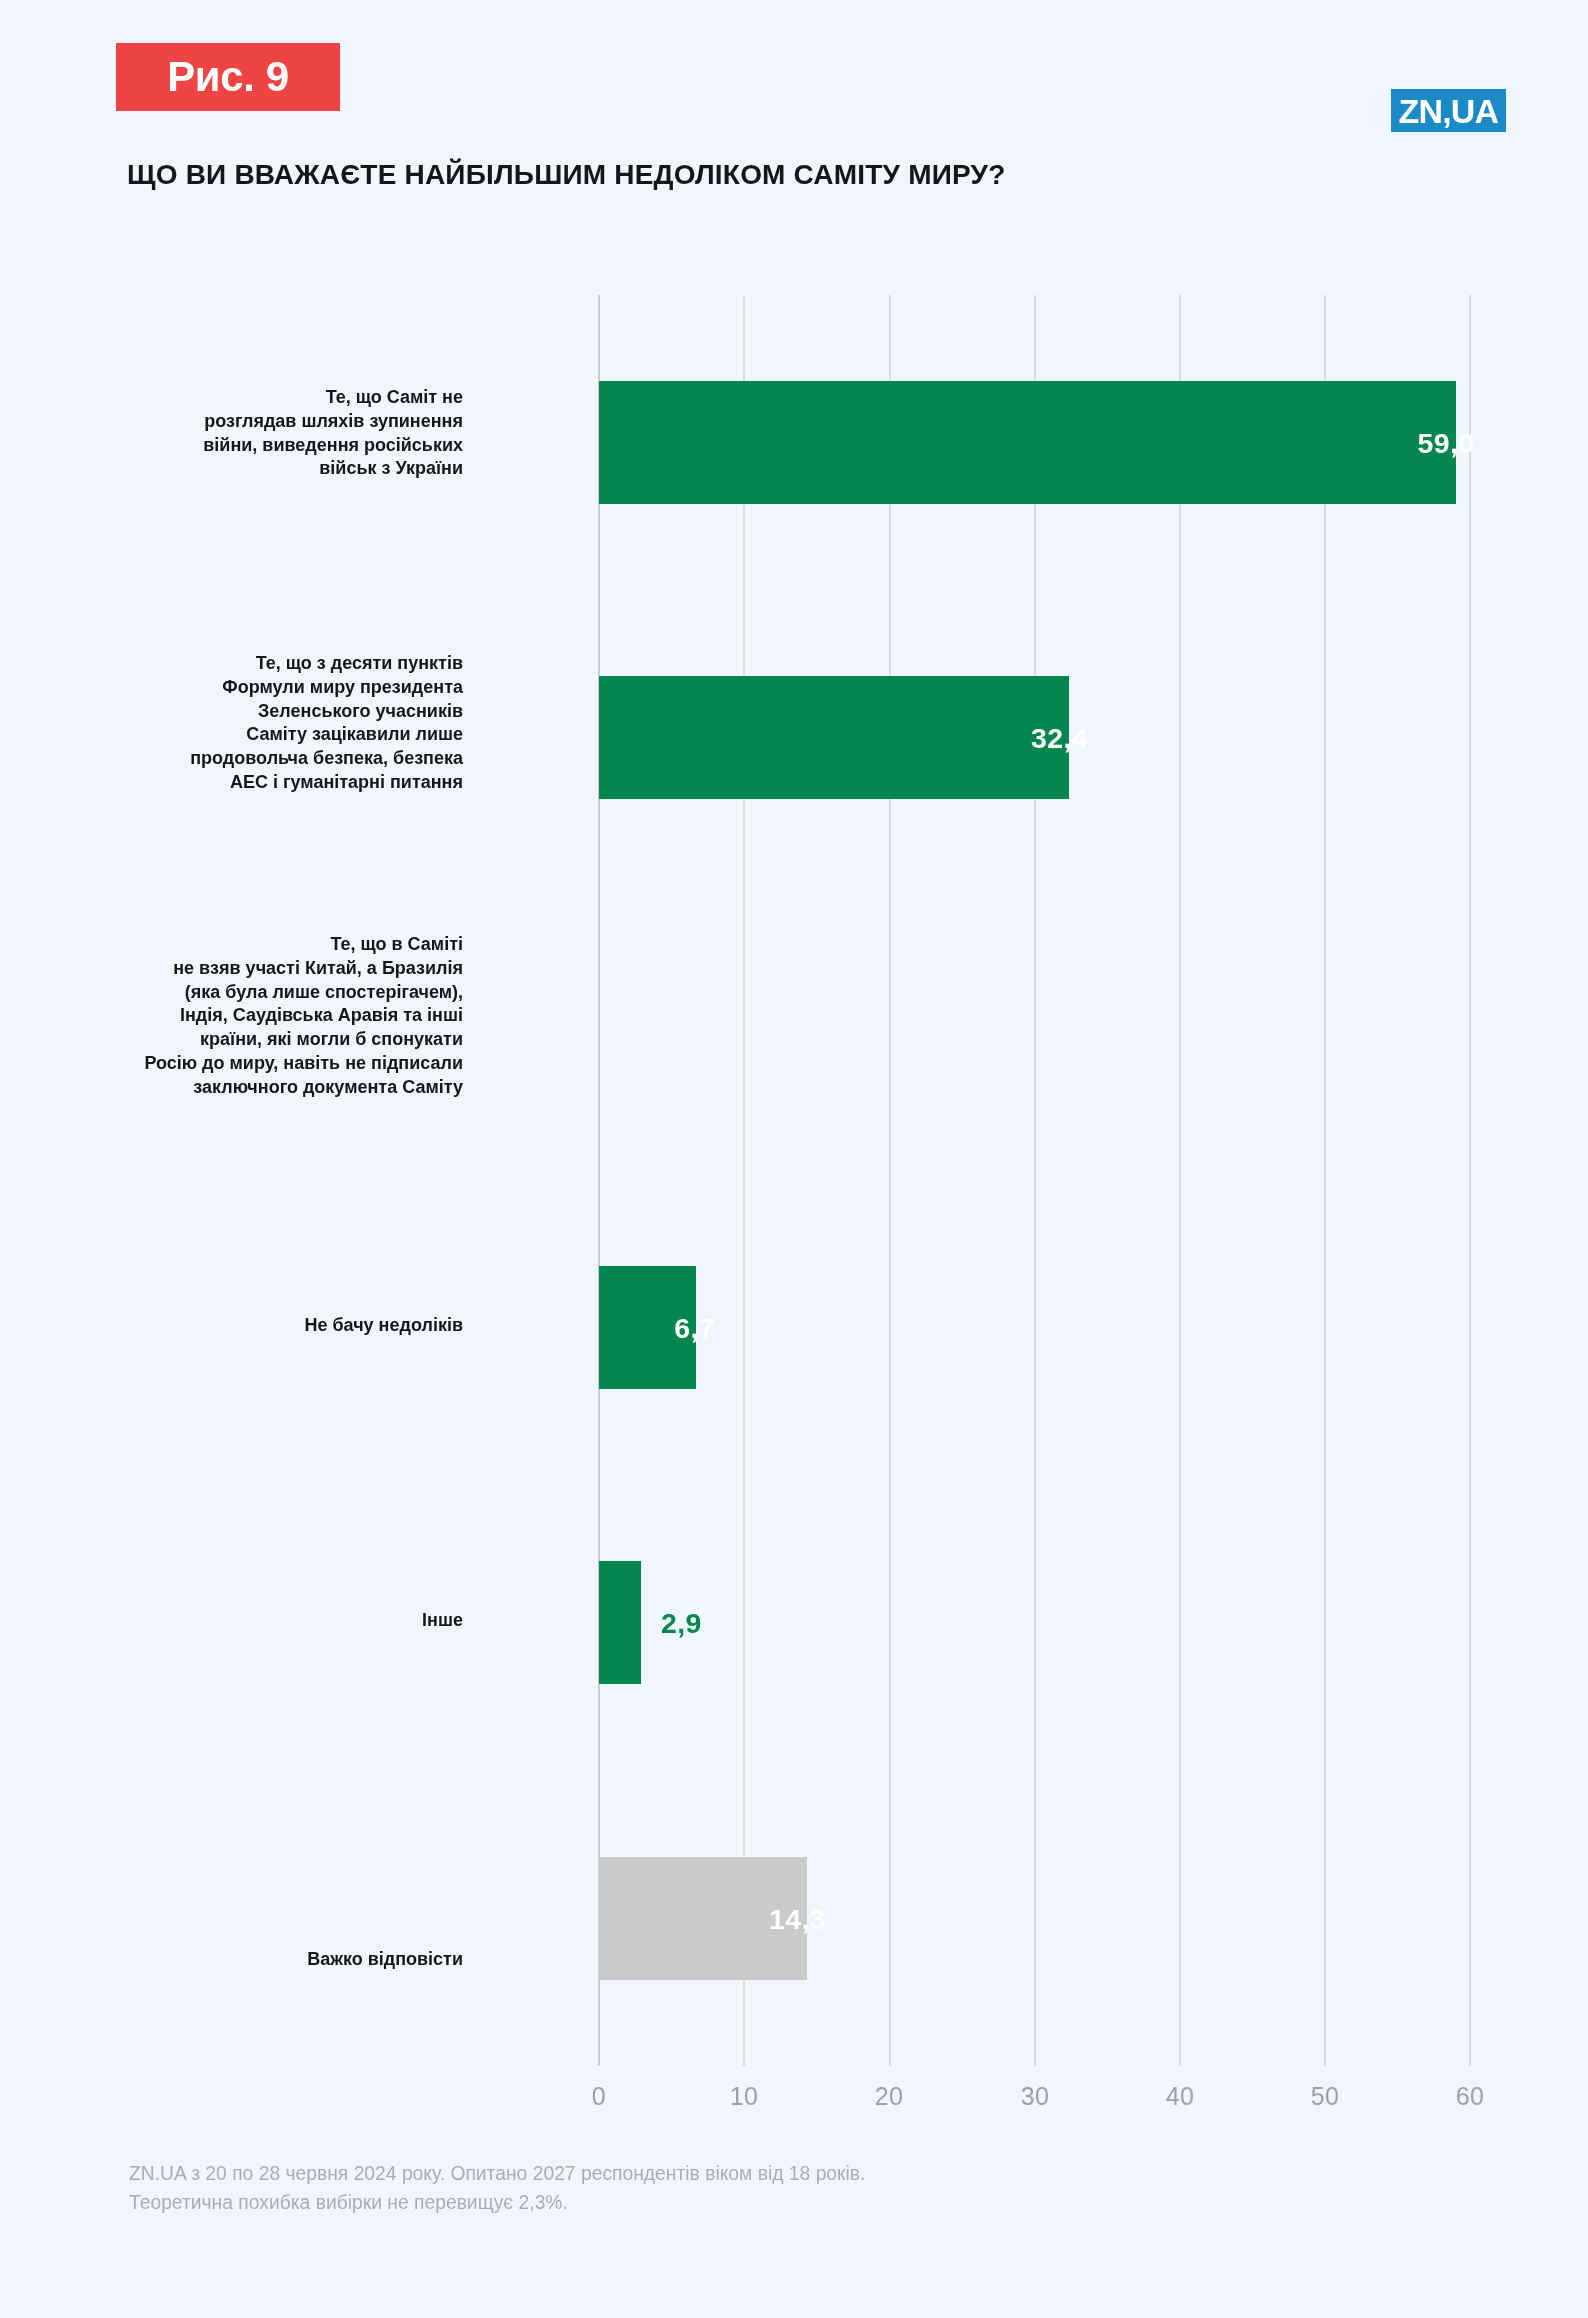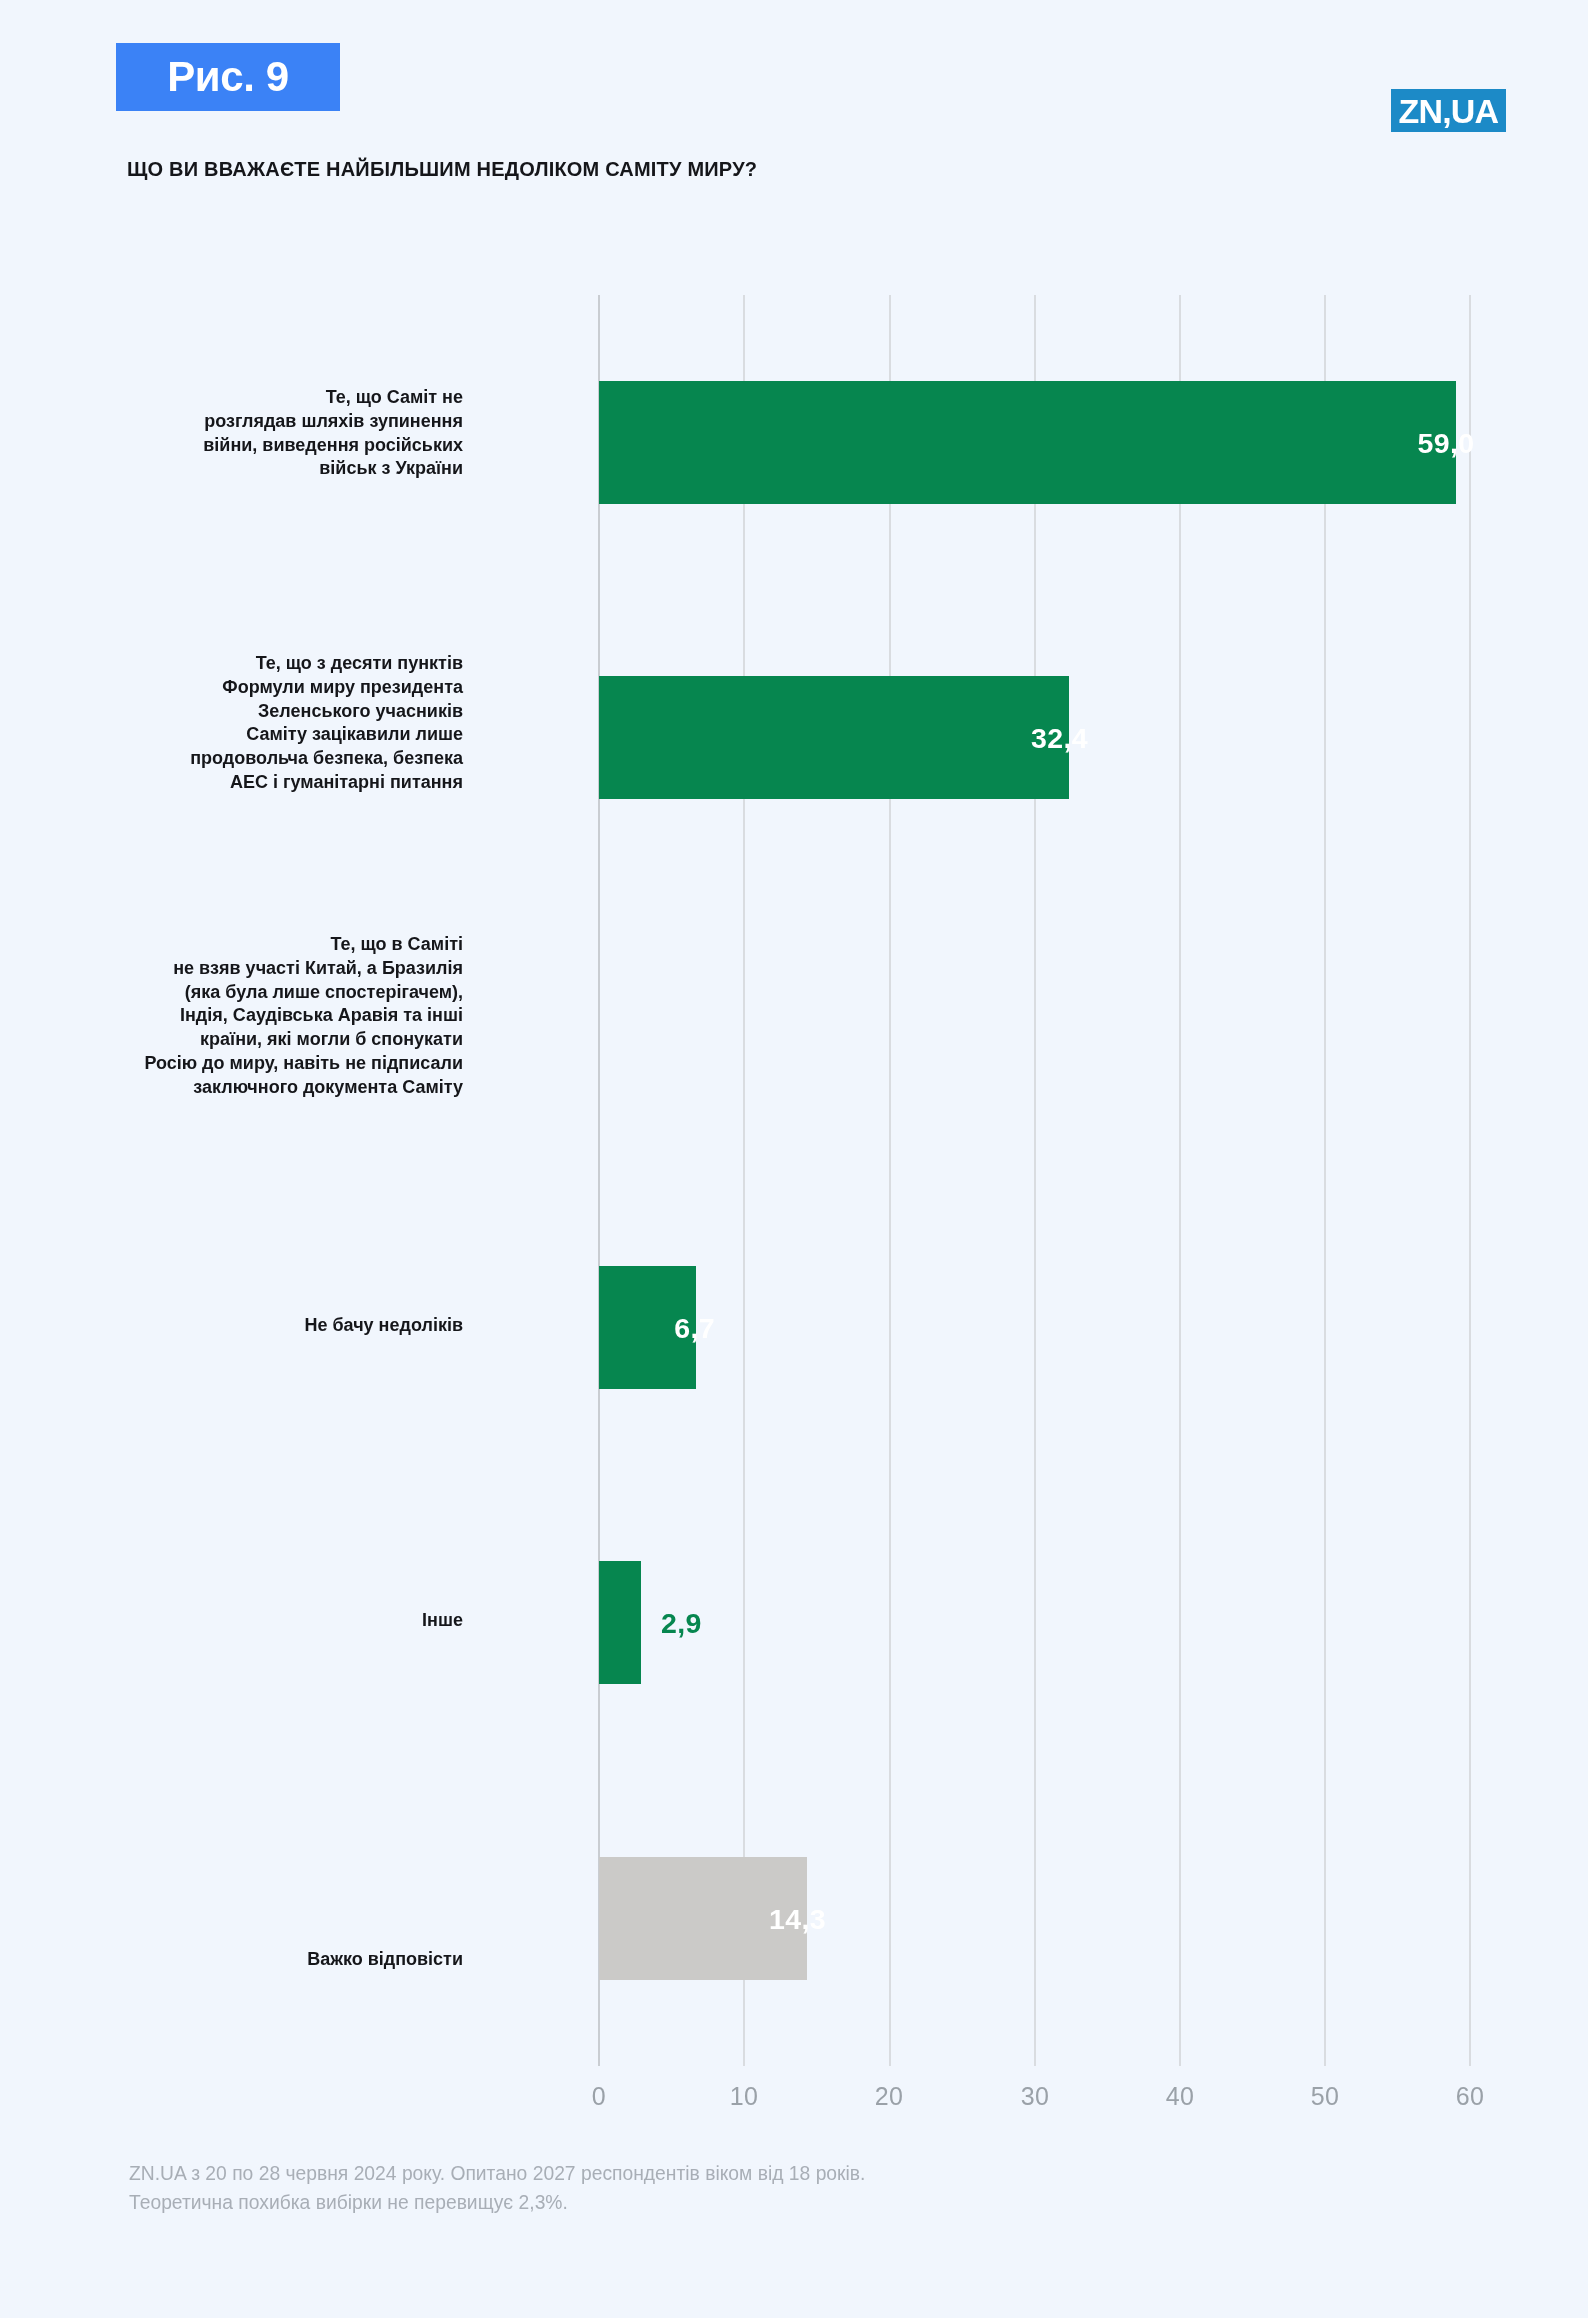--- a/index.html
+++ b/index.html
@@ -16,21 +16,21 @@
     overflow: hidden;
   }
 
   
   .fig-badge {
     position: absolute;
     left: 116px;
     top: 43px;
     width: 224px;
     height: 68px;
-    background: #3b82f6;
+    background: #ef4444;
     display: flex;
     align-items: center;
     justify-content: center;
   }
   .fig-badge span {
     color: #FFFFFF;
     font-size: 42px;
     font-weight: 700;
     letter-spacing: -0.4px;
     line-height: 1;
@@ -55,21 +55,21 @@
     letter-spacing: -0.8px;
   }
 
   .title-block {
     position: absolute;
     left: 127px;
     top: 158px;
     width: 1312px;
   }
   .title-main {
-    font-size: 20px;
+    font-size: 28px;
     font-weight: 700;
     color: #15161A;
     letter-spacing: 0.2px;
     line-height: 1.18;
     margin: 0;
     white-space: nowrap;
   }
   .title-sub {
     font-size: 28px;
     font-weight: 400;

